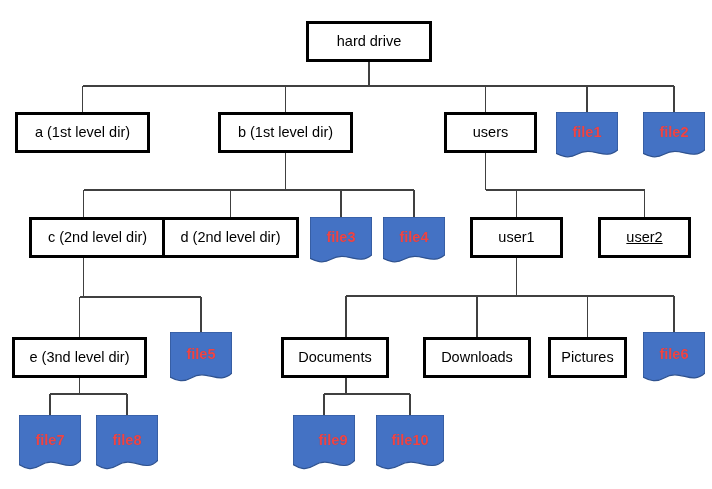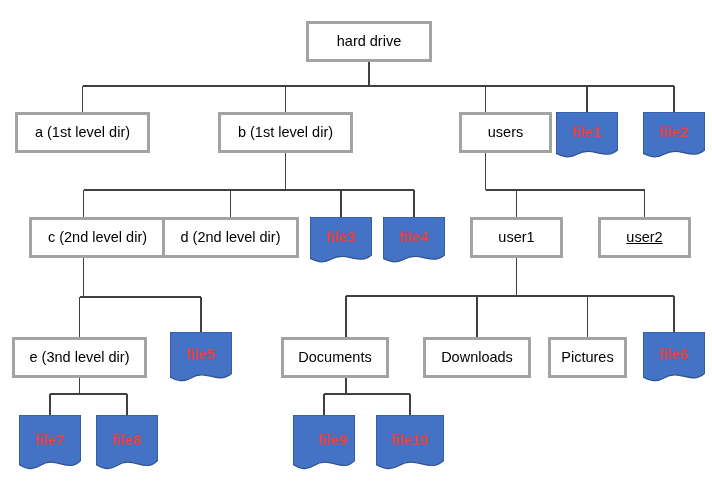--- a/index.html
+++ b/index.html
@@ -29,21 +29,21 @@
     position: absolute;
     box-sizing: border-box;
     display: flex;
     align-items: center;
     justify-content: center;
     text-align: center;
     line-height: 1.1;
   }
   .dir {
     background: #ffffff;
-    border: 3px solid #a3a3a3;
+    border: 3px solid #000000;
     color: #000000;
     font-size: 14.5px;
     z-index: 3;
   }
   .dir-label {
     display: block;
     white-space: nowrap;
   }
   .file {
     z-index: 3;
@@ -111,21 +111,21 @@
     </svg>
 <div class="node dir" style="left: 306px; top: 21px; width: 126px; height: 41px;">
       <span class="dir-label">hard drive</span>
     </div>
     <div class="node dir" style="left: 15px; top: 112px; width: 135px; height: 41px;">
       <span class="dir-label">a (1st level dir)</span>
     </div>
     <div class="node dir" style="left: 218px; top: 112px; width: 135px; height: 41px;">
       <span class="dir-label">b (1st level dir)</span>
     </div>
-    <div class="node dir" style="left: 459px; top: 112px; width: 93px; height: 41px;">
+    <div class="node dir" style="left: 444px; top: 112px; width: 93px; height: 41px;">
       <span class="dir-label">users</span>
     </div>
     <div class="node file" style="left: 556px; top: 112px; width: 62px; height: 46px;">
       <svg class="file-shape" viewBox="0 0 100 100" preserveAspectRatio="none">
         <path d="M0,0 L100,0 L100,82 C78,108 60,72 34,92 C20,102 9,96 0,90 Z" fill="#4472C4" stroke="#2F528F" stroke-width="1.2" vector-effect="non-scaling-stroke"></path>
       </svg>
       <span class="file-label">file1</span>
     </div>
     <div class="node file" style="left: 643px; top: 112px; width: 62px; height: 46px;">
       <svg class="file-shape" viewBox="0 0 100 100" preserveAspectRatio="none">

